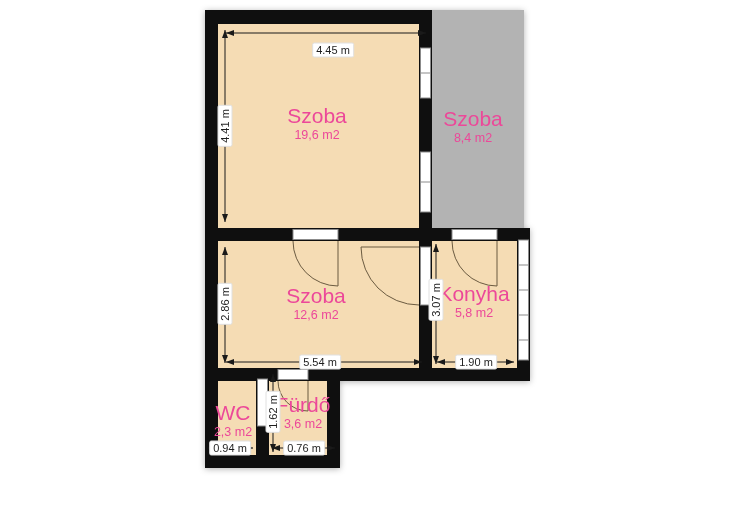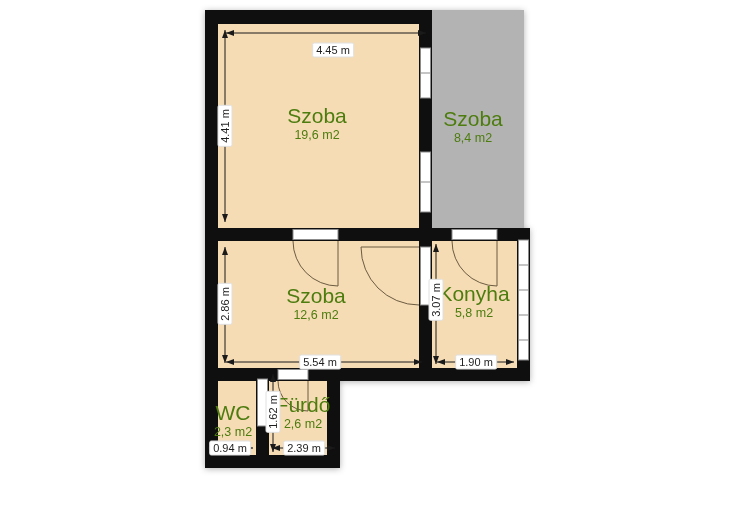--- a/index.html
+++ b/index.html
@@ -1,20 +1,20 @@
 <!DOCTYPE html>
 <html><head>
 <meta charset="utf-8">
 <style>
   html,body{margin:0;padding:0;background:#ffffff;}
   body{font-family:"Liberation Sans", sans-serif;}
   .stage{position:relative;width:730px;height:516px;background:#ffffff;overflow:hidden;}
   .plan-svg{position:absolute;left:0;top:0;}
   .building{filter:drop-shadow(0 1px 3px rgba(0,0,0,0.30));}
-  .room-label{position:absolute;transform:translate(-50%,-50%);text-align:center;color:#4d7c0f;line-height:1.05;white-space:nowrap;}
+  .room-label{position:absolute;transform:translate(-50%,-50%);text-align:center;color:#ec4899;line-height:1.05;white-space:nowrap;}
   .room-name{font-size:21px;}
   .room-area{font-size:12.5px;margin-top:2px;}
   .dim-label{position:absolute;transform:translate(-50%,-50%);background:#ffffff;border:1px solid #e0e0e0;border-radius:2px;padding:0 3px;font-size:11px;line-height:13px;color:#1e1e1e;white-space:nowrap;}
   .dim-label.vertical{transform:translate(-50%,-50%) rotate(-90deg);}
 </style>
 </head>
 <body>
 
 <div class="stage">
 
@@ -126,26 +126,26 @@
   <div class="room-label" style="left:474px;top:302px;">
     <div class="room-name">Konyha</div>
     <div class="room-area">5,8 m2</div>
   </div>
   <div class="room-label" style="left:233px;top:413px;margin-top:8px;">
     <div class="room-name">WC</div>
     <div class="room-area">2,3 m2</div>
   </div>
   <div class="room-label" style="left:303px;top:413px;">
     <div class="room-name">Fürdő</div>
-    <div class="room-area">2,6 m2</div>
+    <div class="room-area">3,6 m2</div>
   </div>
 
   <div class="dim-label" style="left:325px;top:50px;margin-left:8px;">4.45 m</div>
   <div class="dim-label vertical" style="left:225px;top:126px;">4.41 m</div>
   <div class="dim-label vertical" style="left:225px;top:304px;">2.86 m</div>
   <div class="dim-label" style="left:320px;top:362px;">5.54 m</div>
   <div class="dim-label vertical" style="left:436px;top:300px;">3.07 m</div>
   <div class="dim-label" style="left:476px;top:362px;">1.90 m</div>
   <div class="dim-label" style="left:230px;top:448px;">0.94 m</div>
   <div class="dim-label vertical" style="left:273px;top:412px;">1.62 m</div>
-  <div class="dim-label" style="left:304px;top:448px;">2.39 m</div>
+  <div class="dim-label" style="left:304px;top:448px;">0.76 m</div>
 
 </div>
 
 </body></html>

